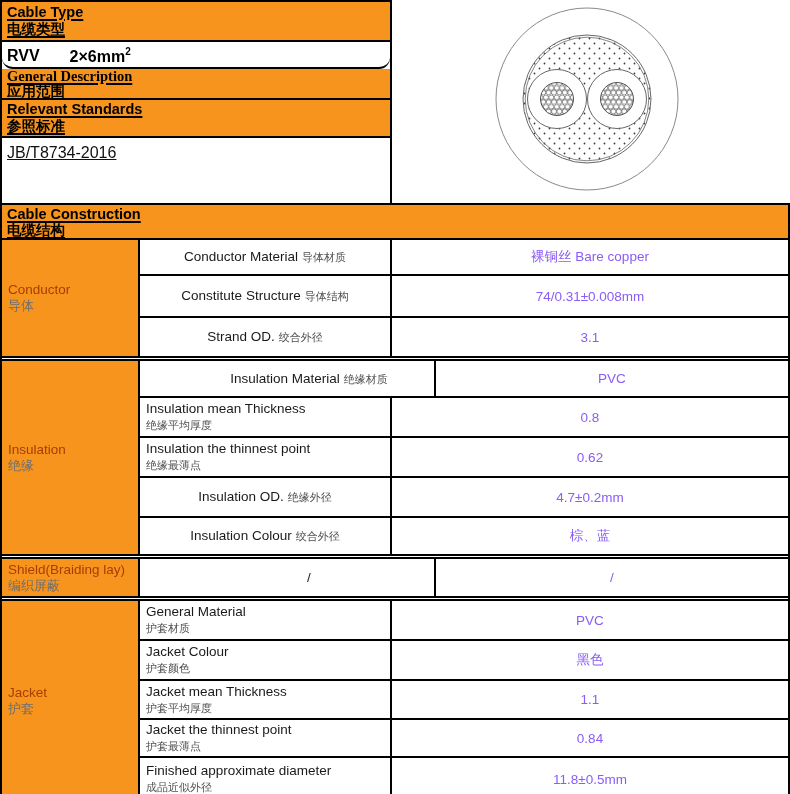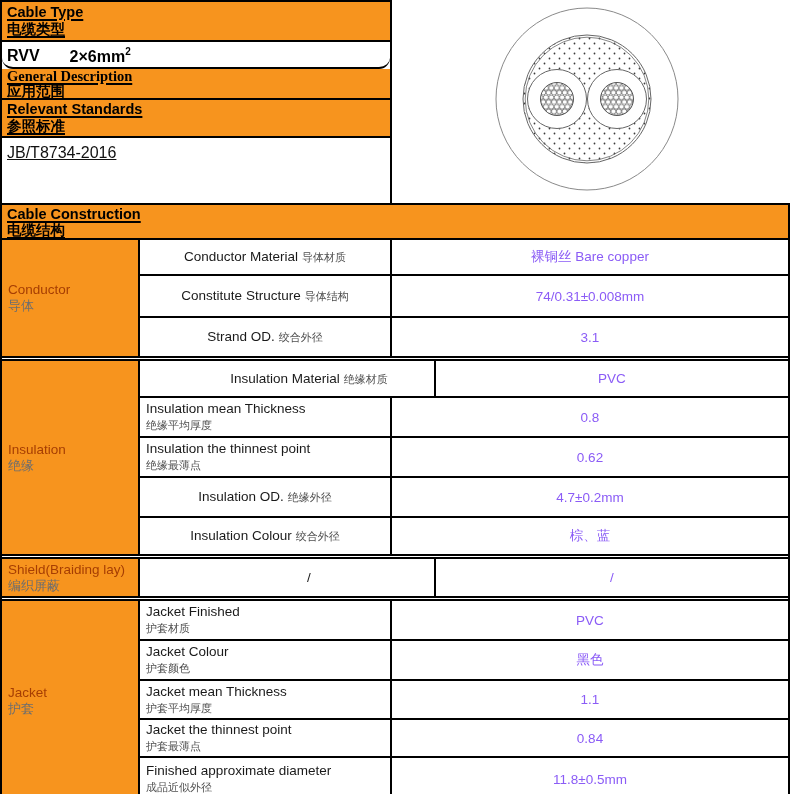--- a/index.html
+++ b/index.html
@@ -228,21 +228,21 @@
     </div>
 
     <div class="section">
       <div class="group-cell">
         <span class="g-en">Jacket</span>
         <span class="g-zh">护套</span>
       </div>
       <div class="rows">
         <div class="row h40">
           <div class="label-cell">
-            <span class="l-en">Jacket Finished</span>
+            <span class="l-en">General Material</span>
             <span class="l-zh" style="margin-left:0">护套材质</span>
           </div>
           <div class="value-cell">PVC</div>
         </div>
         <div class="row h40">
           <div class="label-cell">
             <span class="l-en">Jacket Colour</span>
             <span class="l-zh" style="margin-left:0">护套颜色</span>
           </div>
           <div class="value-cell">黑色</div>

